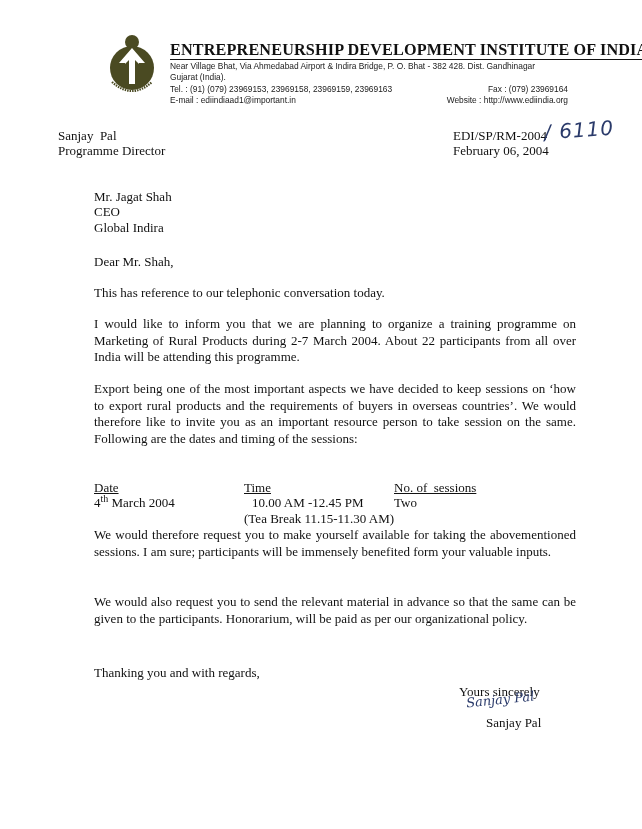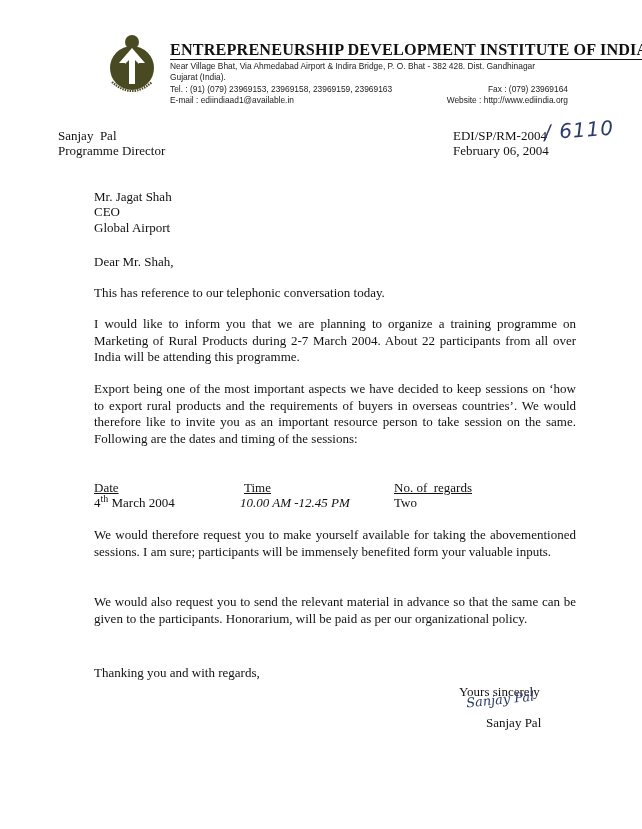--- a/index.html
+++ b/index.html
@@ -45,54 +45,55 @@
     <path d="M28 14 L15 29 L21 29 L21 30 L25 26 L25 50 L31 50 L31 26 L35 30 L35 29 L41 29 Z" fill="#ffffff"></path>
     <path d="M8 48 Q28 66 48 48" fill="none" stroke="#4a4a22" stroke-width="2.2" stroke-dasharray="1.5 1"></path>
   </svg>
 </div>
 
 <div class="abs lh-title">ENTREPRENEURSHIP DEVELOPMENT INSTITUTE OF INDIA</div>
 <div class="abs lh-line" style="left:170px; top:61px;">Near Village Bhat, Via Ahmedabad Airport &amp; Indira Bridge, P. O. Bhat - 382 428. Dist. Gandhinagar</div>
 <div class="abs lh-line" style="left:170px; top:72px;text-align:right;">Gujarat (India).</div>
 <div class="abs lh-line" style="left:170px; top:84px;">Tel. : (91) (079) 23969153, 23969158, 23969159, 23969163</div>
 <div class="abs lh-line lh-right" style="right:74px; top:84px;text-align:center;">Fax : (079) 23969164</div>
-<div class="abs lh-line" style="left:170px; top:95px;">E-mail : ediindiaad1@available.in</div>
+<div class="abs lh-line" style="left:170px; top:95px;">E-mail : ediindiaad1@important.in</div>
 <div class="abs lh-line lh-right" style="right:74px; top:95px;">Website : http://www.ediindia.org</div>
 
 <div class="abs sender">
   <div style="white-space:pre;">Sanjay  Pal</div>
   <div>Programme Director</div>
 </div>
 
 <div class="abs ref">
   <div>EDI/SP/RM-2004</div>
   <div>February 06, 2004</div>
 </div>
 <div class="abs handwritten">/ 6110</div>
 
 <div class="abs addressee">
   <div>Mr. Jagat Shah</div>
   <div>CEO</div>
-  <div>Global Airport</div>
+  <div>Global Indira</div>
 </div>
 
 <div class="abs salutation">Dear Mr. Shah,</div>
 
 <div class="abs para" style="top:285px;">This has reference to our telephonic conversation today.</div>
 <div class="abs para" style="top:316px;">I would like to inform you that we are planning to organize a training programme on Marketing of Rural Products during 2-7 March 2004. About 22 participants from all over India will be attending this programme.</div>
 <div class="abs para" style="top:381px;">Export being one of the most important aspects we have decided to keep sessions on ‘how to export rural products and the requirements of buyers in overseas countries’.  We would therefore like to invite you as an important resource person to take session on the same. Following are the dates and timing of the sessions:</div>
 
 <div class="abs" style="left:94px; top:480px; width:420px; height:50px;">
   <div class="abs schedule-col u" style="left:0; top:0;">Date</div>
   <div class="abs schedule-col u" style="left:150px; top:0;">Time</div>
-  <div class="abs schedule-col u" style="left:300px; top:0; white-space:pre;">No. of  regards</div>
+  <div class="abs schedule-col u" style="left:300px; top:0; white-space:pre;">No. of  sessions</div>
 
   <div class="abs schedule-col" style="left:0; top:15px;"><span>4</span><sup>th</sup><span style="white-space:pre;"> March 2004</span></div>
-  <div class="abs schedule-col" style="left:146px; top:15px;font-style:italic;">10.00 AM -12.45 PM</div>
+  <div class="abs schedule-col" style="left:158px; top:15px;">10.00 AM -12.45 PM</div>
   <div class="abs schedule-col" style="left:300px; top:15px;">Two</div>
+  <div class="abs schedule-col" style="left:150px; top:31px;">(Tea Break 11.15-11.30 AM)</div>
 </div>
 
 <div class="abs para" style="top:527px;">We would therefore request you to make yourself available for taking the abovementioned sessions. I am sure; participants will be immensely benefited form your valuable inputs.</div>
 <div class="abs para" style="top:594px;">We would also request you to send the relevant material in advance so that the same can be given to the participants. Honorarium, will be paid as per our organizational policy.</div>
 
 <div class="abs closing" style="left:94px; top:657px;">Thanking you and with regards,</div>
 <div class="abs closing" style="left:459px; top:676px;">Yours sincerely</div>
 <div class="abs sig-scribble">Sanjay Pal</div>
 <div class="abs closing" style="left:486px; top:707px;">Sanjay Pal</div>
 

